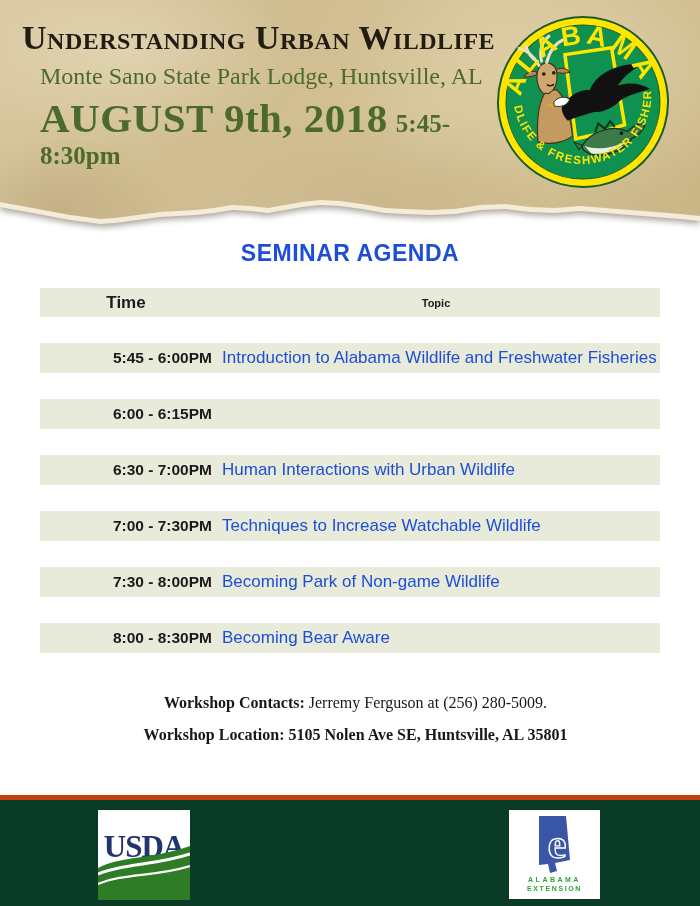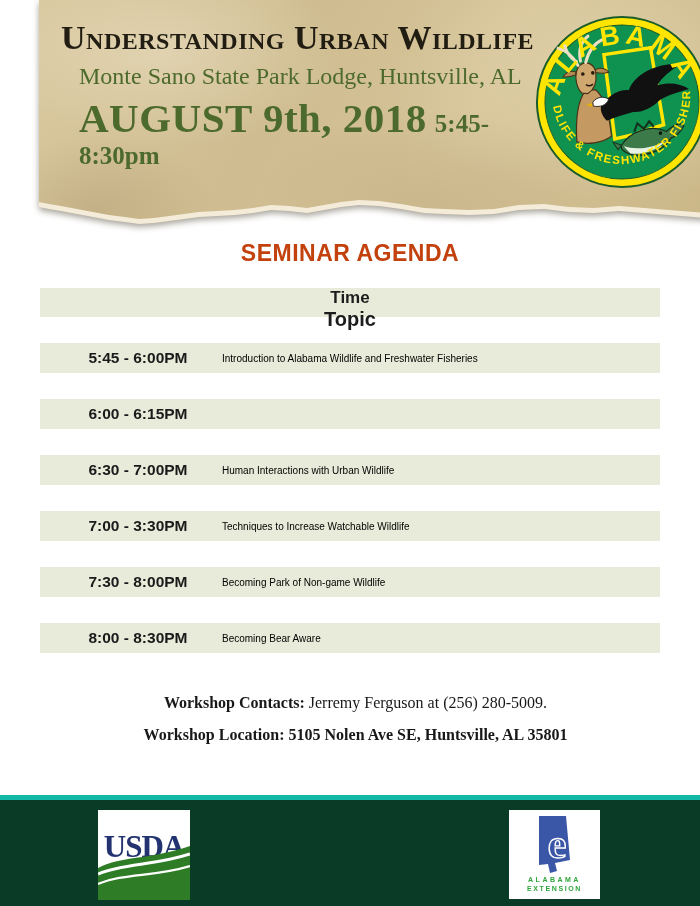--- a/index.html
+++ b/index.html
@@ -4,21 +4,20 @@
 <style>
   html,body{margin:0;padding:0;}
   body{
     width:700px;height:906px;position:relative;background:#ffffff;
     font-family:"Liberation Sans",sans-serif;overflow:hidden;
   }
   
   .paper-wrap{
     position:absolute;top:0;left:0;width:564px;height:236px;
     filter:drop-shadow(0 3px 3px rgba(60,50,30,.45));
-    margin-left:39px;
   }
   .tear{
     position:absolute;top:0;left:0;width:700px;height:236px;
   }
   .tear.fringe{
     background:#f4ecd9;
     clip-path:polygon(0 0,700px 0,700px 221px,680px 219px,655px 217px,630px 215px,605px 213px,580px 211px,555px 213px,530px 212px,505px 209px,480px 210px,455px 214px,430px 215px,405px 214px,385px 213px,362px 209px,340px 206px,320px 205px,302px 207px,285px 210px,268px 213px,250px 211px,232px 210px,214px 213px,196px 215px,178px 216px,160px 217px,145px 219px,130px 221px,115px 223px,100px 224px,86px 222px,70px 220px,54px 217px,38px 214px,22px 211px,10px 209px,0 207px);
   }
   .tear.paper{
     background:
@@ -38,41 +37,41 @@
     margin:2px 0 0 18px;font-family:"Liberation Serif",serif;font-weight:400;
     font-size:24px;line-height:1.15;color:#4d6a2d;max-width:452px;
   }
   .flyer-date{margin:4px 0 0 18px;font-family:"Liberation Serif",serif;font-weight:700;color:#4d6a2d;}
   .flyer-date .d{font-size:41px;letter-spacing:.5px;}
   .flyer-date .t{font-size:25px;margin-left:8px;}
   .logo{position:absolute;top:15px;right:30px;width:174px;height:174px;}
   
   .main{position:absolute;top:232px;left:0;width:700px;}
   .agenda-title{
-    margin:8px 0 0 0;text-align:center;font-size:23px;font-weight:700;color:#c2410c;letter-spacing:.5px;
+    margin:8px 0 0 0;text-align:center;font-size:23px;font-weight:700;color:#1d4ed8;letter-spacing:.5px;
   }
   .tbl{margin:0 40px;}
   .hdr-row,.row{
     background:#e8ebd9;height:30px;display:flex;align-items:center;
   }
-  .hdr-row{margin-top:21px;height:29px;flex-direction:column;}
+  .hdr-row{margin-top:21px;height:29px;}
   .row{margin-top:26px;}
   .row:first-of-type{margin-top:27px;}
   .c-time{width:172px;text-align:center;font-weight:700;font-size:17px;color:#1c1c1c;}
-  .c-topic{flex:1;font-weight:700;font-size:20px;color:#1c1c1c;}
-  .t-cell{width:148px;display:flex;justify-content:center;padding:0 10px 0 24px;font-weight:700;font-size:15.5px;color:#1a1a1a;}
-  .topic-cell{flex:1;font-size:10px;color:#000000;}
+  .c-topic{flex:1;text-align:center;font-weight:700;font-size:11px;color:#1c1c1c;}
+  .t-cell{width:148px;display:flex;justify-content:flex-end;padding:0 10px 0 24px;font-weight:700;font-size:15.5px;color:#1a1a1a;}
+  .topic-cell{flex:1;font-size:17px;color:#1d4ed8;}
   .contacts{margin-top:41px;text-align:center;font-family:"Liberation Serif",serif;font-size:16px;color:#181818;padding-left:11px;}
   .contacts p{margin:0 0 14px 0;}
   .contacts .lbl{font-weight:700;}
   .contacts .loc-line{font-weight:700;}
   
   .footer{
     position:absolute;top:795px;left:0;width:700px;height:111px;background:#0a3b27;
-    border-top:5px solid #14b8a6;box-sizing:border-box;
+    border-top:5px solid #c2410c;box-sizing:border-box;
   }
   .logo-box{position:absolute;background:#ffffff;display:block;}
   .usda-box{left:98px;top:10px;width:92px;height:90px;}
   .ext-box{left:509px;top:10px;width:91px;height:89px;}
   .logo-box svg{display:block;width:100%;height:100%;}
 </style>
 </head>
 <body>
 
 <div class="paper-wrap">
@@ -155,21 +154,21 @@
     </div>
     <div class="row">
       <div class="t-cell">
           <span>6:30 - 7:00</span>
           <span>PM</span>
         </div>
       <div class="topic-cell">Human Interactions with Urban Wildlife</div>
     </div>
     <div class="row">
       <div class="t-cell">
-          <span>7:00 - 3:30</span>
+          <span>7:00 - 7:30</span>
           <span>PM</span>
         </div>
       <div class="topic-cell">Techniques to Increase Watchable Wildlife</div>
     </div>
     <div class="row">
       <div class="t-cell">
           <span>7:30 - 8:00</span>
           <span>PM</span>
         </div>
       <div class="topic-cell">Becoming Park of Non-game Wildlife</div>

